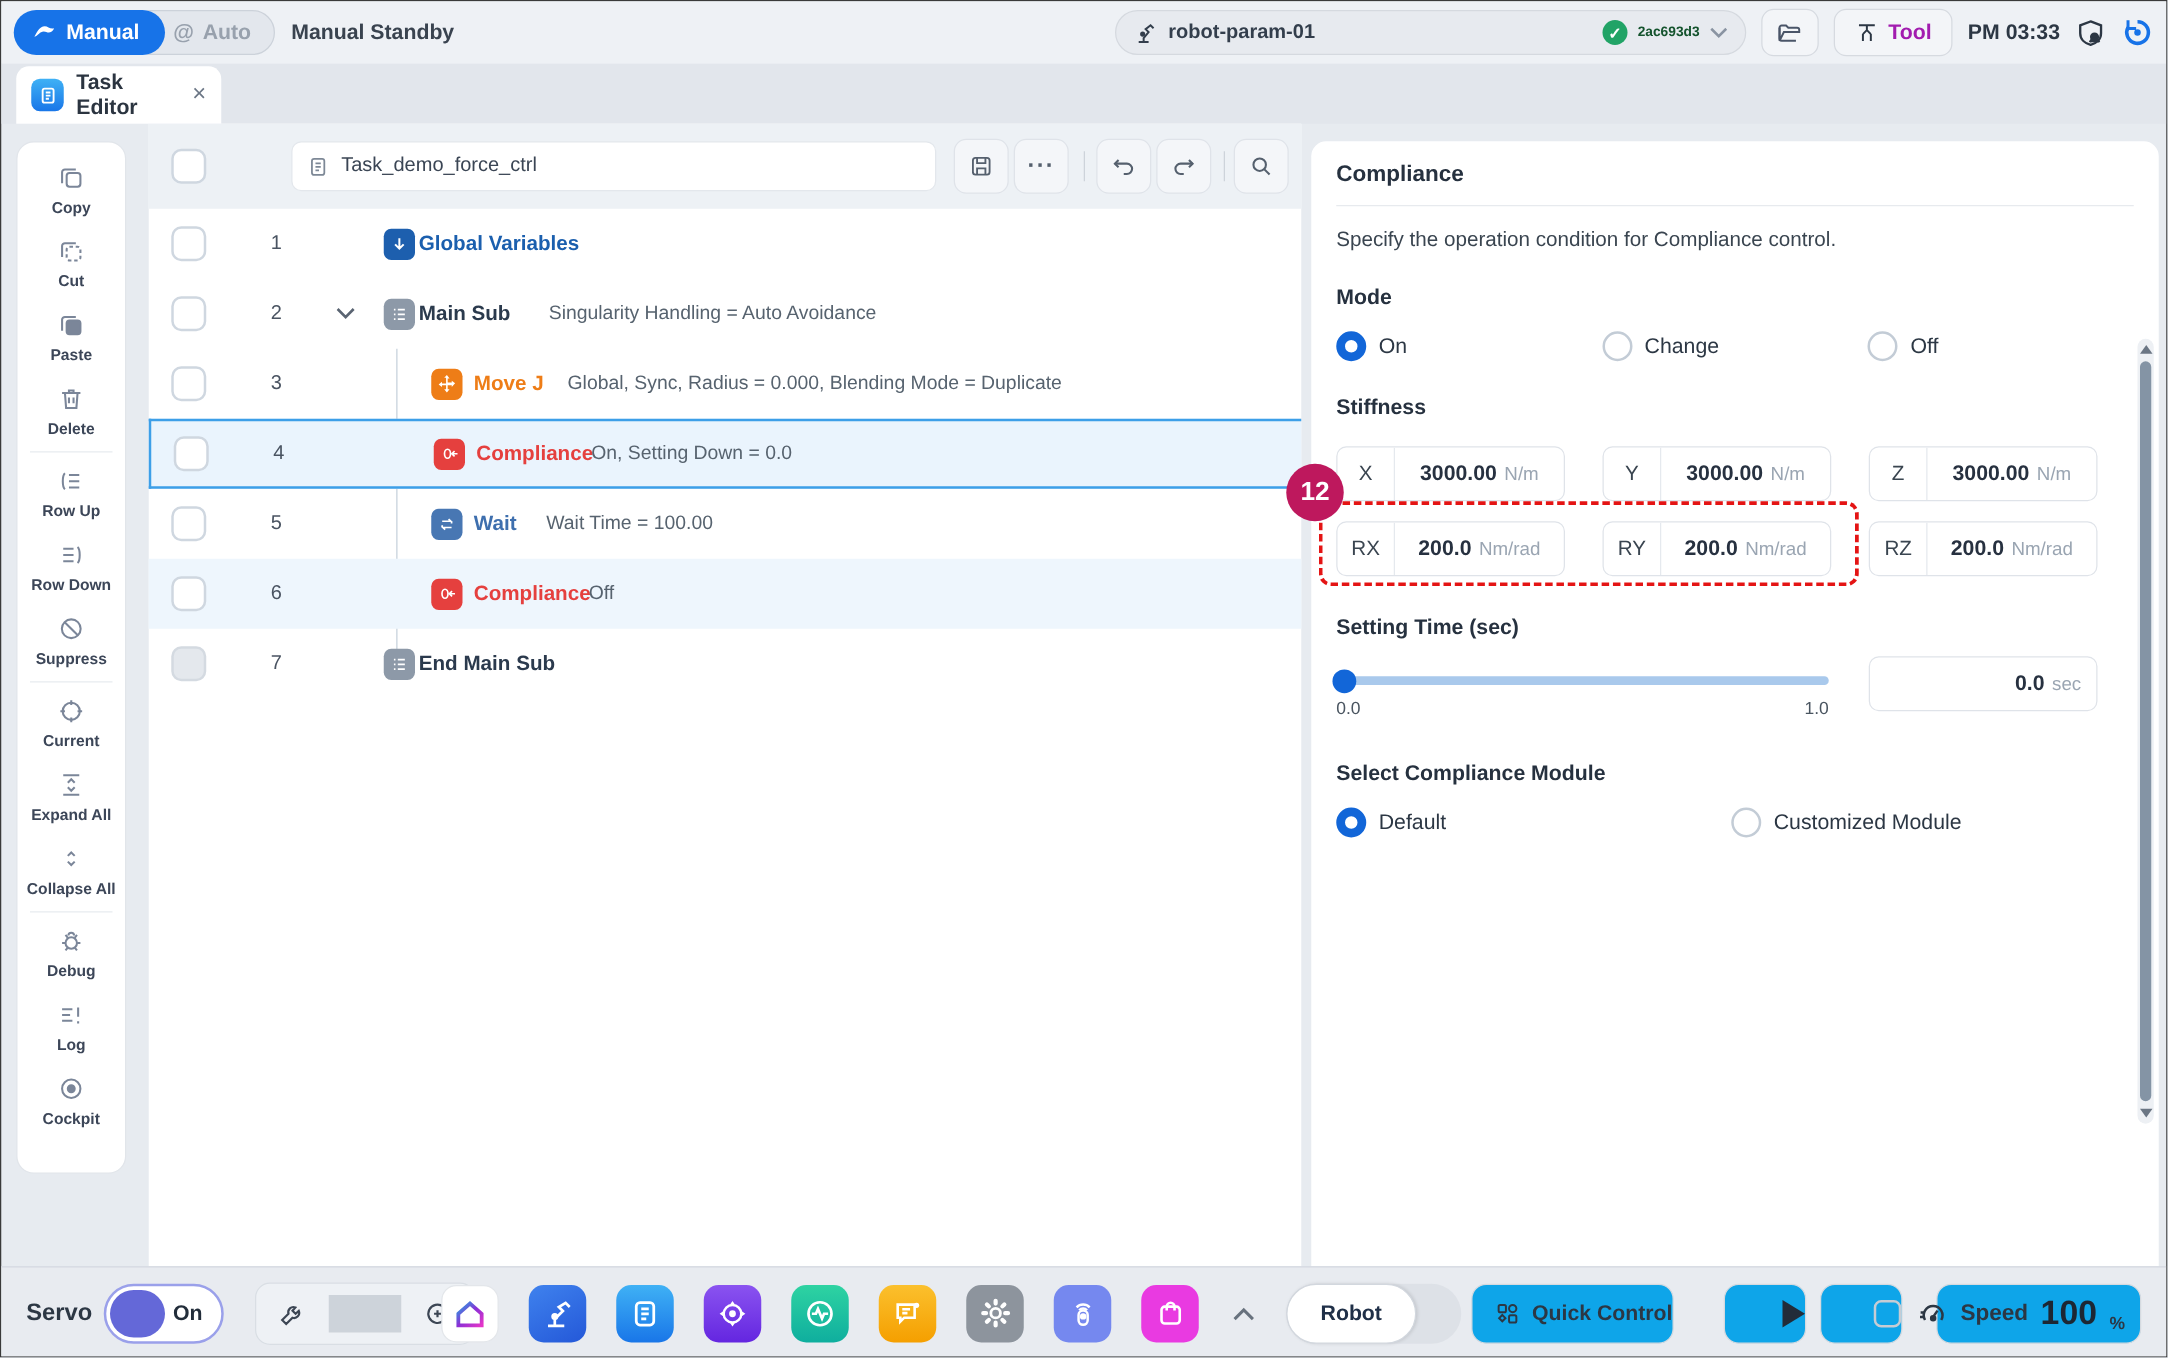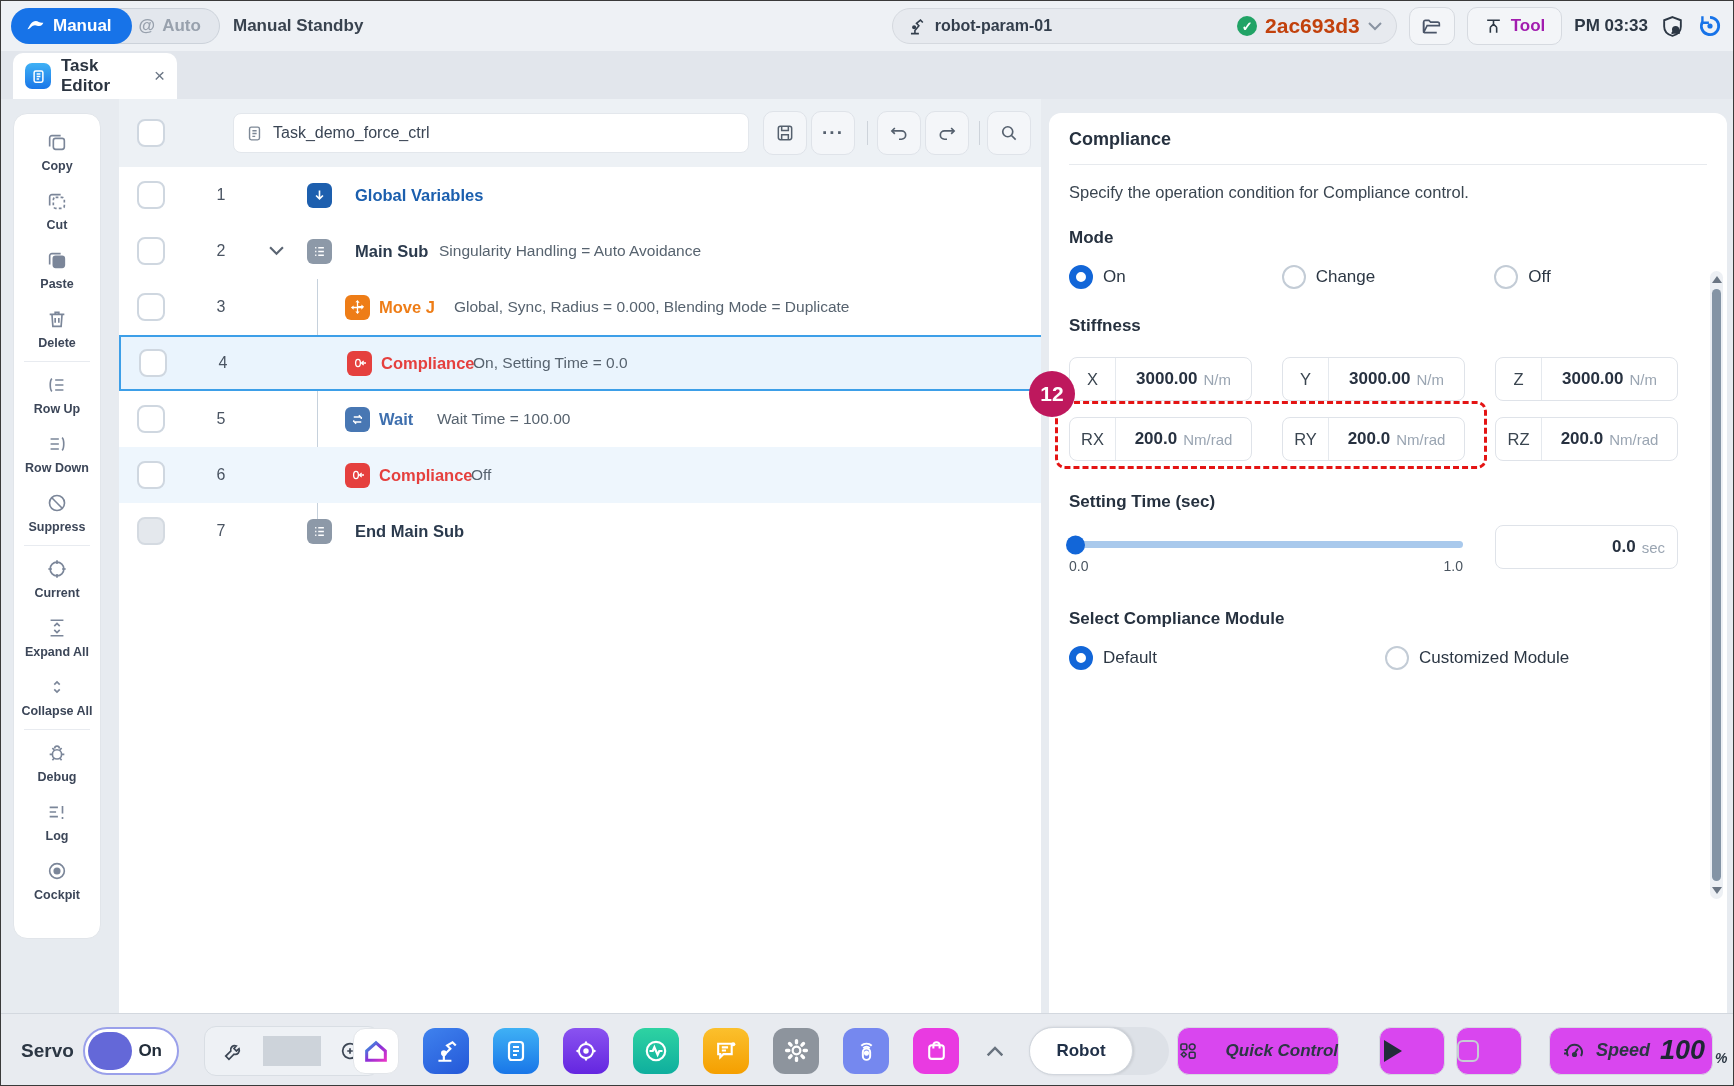--- a/index.html
+++ b/index.html
@@ -11,21 +11,21 @@
   .topbar { position:absolute; left:0; top:0; width:100%; height:50px; background:#eef1f5; display:flex; align-items:center; }
   .seg { position:absolute; left:10px; top:7px; height:36px; display:flex; }
   .btn-manual { display:flex; align-items:center; gap:8px; background:#1773e8; color:#fff; font-weight:700; font-size:17px; border-radius:18px; padding:0 20px 0 14px; z-index:2; }
   .btn-auto { display:flex; align-items:center; gap:7px; background:#e3e7ed; border:1px solid #ccd2da; color:#98a1ad; font-weight:600; font-size:17px; border-radius:0 18px 18px 0; padding:0 18px 0 20px; margin-left:-14px; }
   .standby { position:absolute; left:232px; font-size:17px; font-weight:600; color:#39434f; }
   .top-right { position:absolute; right:10px; top:5px; height:40px; display:flex; align-items:center; gap:12px; }
   .param-pill { display:flex; align-items:center; height:36px; background:#e7eaef; border:1px solid #d5d9df; border-radius:18px; padding:0 14px 0 14px; width:505px; justify-content:space-between; }
   .param-left { display:flex; align-items:center; gap:9px; font-size:16px; color:#333e4c; font-weight:600; }
   .param-right { display:flex; align-items:center; gap:8px; }
   .chk-green { width:20px; height:20px; border-radius:50%; background:#21a366; color:#fff; font-size:13px; display:flex; align-items:center; justify-content:center; font-weight:700; }
-  .commit { color:#c2410c; font-size:21px; font-weight:600; }
+  .commit { color:#14532d; font-size:11px; font-weight:600; }
   .icon-btn { width:46px; height:38px; border:1px solid #d6dae0; background:#f3f5f8; border-radius:10px; display:flex; align-items:center; justify-content:center; }
   .tool-btn { height:38px; border:1px solid #d6dae0; background:#f3f5f8; border-radius:10px; display:flex; align-items:center; gap:8px; padding:0 16px; font-size:17px; font-weight:600; color:#a21caf; }
   .clock { font-size:17px; font-weight:600; color:#2c3744; }
 
   
   .tabstrip { position:absolute; left:0; top:50px; width:100%; height:48px; background:#e2e6ec; }
   .task-tab { position:absolute; left:12px; top:2px; width:164px; height:46px; background:#fff; border-radius:10px 10px 0 0; display:flex; align-items:center; gap:10px; padding:0 12px; }
   .task-tab .tname { font-size:17px; color:#2b3440; font-weight:600; flex:1; }
   .appic { border-radius:7px; display:flex; align-items:center; justify-content:center; }
   .ic-doc26 { width:26px; height:26px; background:linear-gradient(180deg,#3fb1f5,#1976e8); }
@@ -48,21 +48,21 @@
   .tb-sep { position:absolute; top:22px; width:1px; height:24px; background:#cdd3da; }
   .dots { font-size:19px; letter-spacing:1px; color:#55606e; font-weight:700; }
 
   .trow { position:absolute; left:0; width:100%; height:56px; display:flex; align-items:center; }
   .trow .cb { position:absolute; left:18px; }
   .num { position:absolute; left:84px; width:36px; text-align:center; font-size:16px; color:#4a5462; }
   .chev { position:absolute; left:150px; color:#5a6472; }
   .ric { position:absolute; width:25px; height:25px; border-radius:6px; display:flex; align-items:center; justify-content:center; }
   .d0 .ric { left:188px; } .d1 .ric { left:226px; }
   .rlabel { position:absolute; font-size:16.5px; font-weight:700; }
-  .d0 .rlabel { left:236px;text-align:right; } .d1 .rlabel { left:260px; }
+  .d0 .rlabel { left:216px;text-align:right; } .d1 .rlabel { left:260px; }
   .rdesc { position:absolute; font-size:15.5px; color:#57636f; }
   .r-sel { background:#eaf4fd; border-top:2px solid #3d9fe8; border-bottom:2px solid #3d9fe8; border-left:2px solid #3d9fe8; }
   .r-alt { background:#eef6fd; }
   .c-glob { color:#1b5fae; } .c-sub { color:#2b3a4d; } .c-move { color:#ee7d17; } .c-comp { color:#e5403e; } .c-wait { color:#3e6fae; }
   .bg-glob { background:#1d5fae; } .bg-sub { background:#8d99a8; } .bg-move { background:#ee7d17; } .bg-comp { background:#e5403e; } .bg-wait { background:#4877b3; }
   .treeline { position:absolute; left:198px; top:180px; width:1px; height:252px; background:#c6d1dc; }
 
   
   .propcard { position:absolute; left:1048px; top:112px; width:678px; height:900px; background:#fff; border-radius:12px 12px 0 0; }
   .ptabs { height:48px; background:#e9edf2; border-radius:12px 12px 0 0; display:flex; padding:4px; }
@@ -116,21 +116,21 @@
   .a-doc { background:linear-gradient(180deg,#3fb1f5,#1976e8); }
   .a-jog { background:linear-gradient(180deg,#8a53f0,#6426e0); }
   .a-wave { background:linear-gradient(180deg,#2ed3a2,#0fae9e); }
   .a-msg { background:linear-gradient(180deg,#fbc02d,#f59f00); }
   .a-gear { background:#8d949d; }
   .a-remote { background:#7588ef; }
   .a-bag { background:#e93ae1; }
   .chevup { left:985px; color:#68727e; }
   .robot-seg { left:1028px; width:140px; height:48px; background:#dde1e7; border-radius:24px; }
   .robot-white { position:absolute; left:0; top:0; width:104px; height:48px; background:#fff; border:1px solid #d2d7de; border-radius:24px; box-shadow:1px 0 3px rgba(0,0,0,.12); display:flex; align-items:center; justify-content:center; font-size:17px; font-weight:600; color:#203048; }
-  .pillbtn { height:48px; background:#d946ef; border:1px solid #d5dae0; border-radius:12px; display:flex; align-items:center; justify-content:space-between; gap:10px;font-style:italic; }
+  .pillbtn { height:48px; background:#0ea5e9; border:1px solid #d5dae0; border-radius:12px; display:flex; align-items:center; justify-content:flex-end; gap:10px; }
   .qc { left:1176px; width:162px; font-size:17px; font-weight:600; color:#2c3744; }
   .play { left:1378px; width:66px; }
   .play-tri { width:0; height:0; border-left:18px solid #222c39; border-top:11px solid transparent; border-bottom:11px solid transparent; margin-left:4px; }
   .stop { left:1455px; width:66px; }
   .stop-sq { width:22px; height:22px; border:2.5px solid #c6ccd4; border-radius:6px; }
   .speed { left:1548px; width:164px; padding:0 12px; }
   .speed-word { font-size:18px; font-weight:600; color:#2c3744; }
   .speed-num { font-size:27px; font-weight:600; color:#1d2733; }
   .speed-pct { font-size:14px; font-weight:600; color:#2c3744; align-self:flex-end; margin-bottom:8px; }
 </style>
@@ -429,21 +429,21 @@
     <div class="trow d1 r-sel" style="top:236px;">
       <span class="cb"></span>
       <span class="num">4</span>
       <span class="ric bg-comp">
           <svg width="16" height="16" viewBox="0 0 24 24" fill="none" stroke="#fff" stroke-width="2">
             <ellipse cx="9" cy="12" rx="3.6" ry="5.4"></ellipse>
             <path d="M14.5 12H21M17.5 8.8L14.2 12l3.3 3.2"></path>
           </svg>
         </span>
       <span class="rlabel c-comp">Compliance</span>
-      <span class="rdesc" style="left:352px;">On, Setting Time = 0.0</span>
+      <span class="rdesc" style="left:352px;">On, Setting Down = 0.0</span>
     </div>
 
     <div class="trow d1" style="top:292px;">
       <span class="cb"></span>
       <span class="num">5</span>
       <span class="ric bg-wait">
           <svg width="15" height="15" viewBox="0 0 24 24" fill="none" stroke="#fff" stroke-width="2.2">
             <path d="M6 8h11l-2.8-2.8M18 16H7l2.8 2.8M18 8v3M6 16v-3"></path>
           </svg>
         </span>

